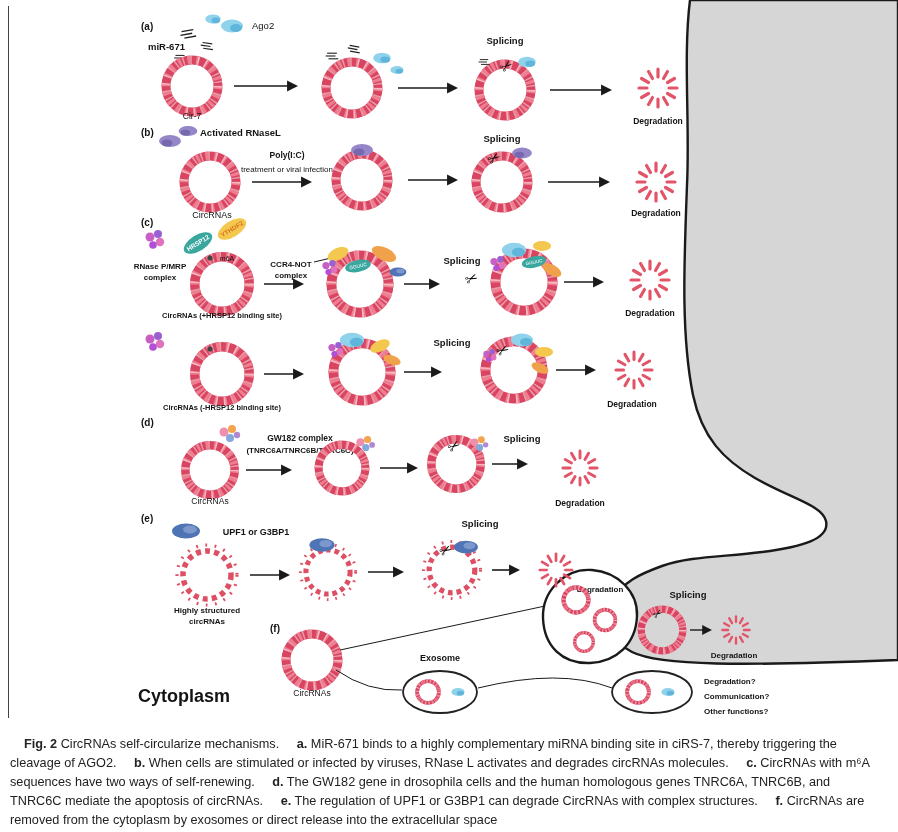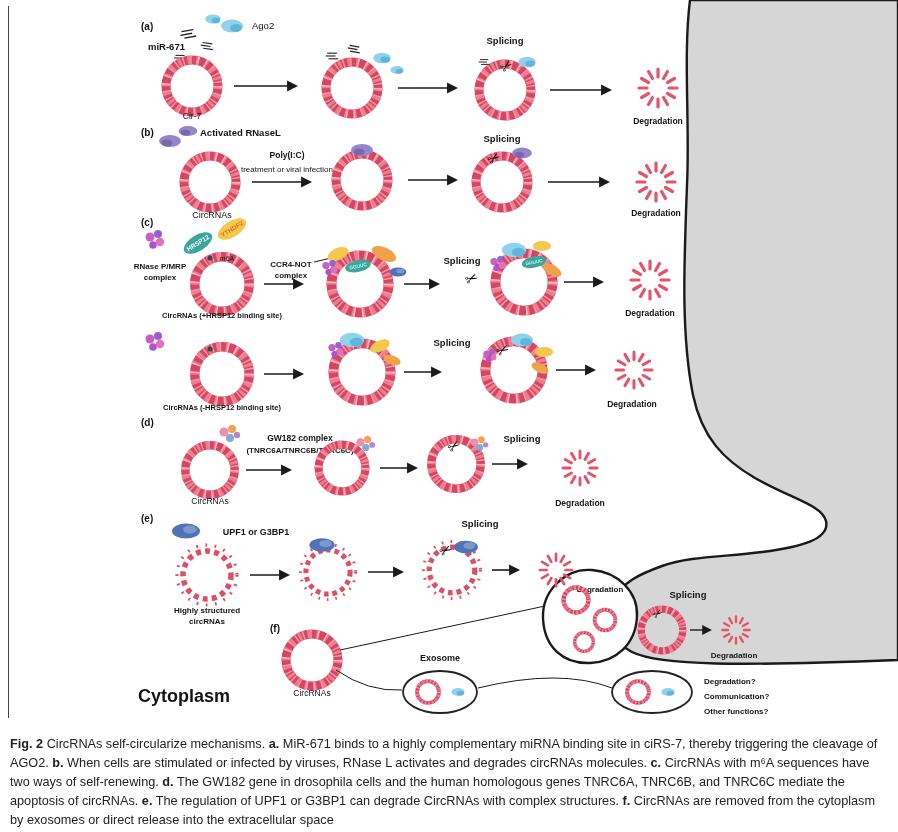--- a/index.html
+++ b/index.html
@@ -10,21 +10,21 @@
   .pl{font-size:10px;font-weight:700;}
   .s7{font-size:7px;}.s75{font-size:7.5px;}.s8{font-size:8px;}.s85{font-size:8.5px;}
   .s9{font-size:9px;}.s95{font-size:9.5px;}.s48{font-size:4.8px;}.s65{font-size:6.5px;}
   .wt{fill:#ffffff;}
   .ot{fill:#d9731f;}
   .cy{font-size:18px;font-weight:700;}
   .sc{font-size:15px;fill:#111;}
   .sc-sm{font-size:12px;fill:#111;}
   .caption{padding:9px 12px 10px 10px;font-size:12.7px;line-height:1.5;color:#222;
            border-bottom:1px solid #d8d8d8;width:874px;}
-  .caption .fb{font-weight:700;}
+  .caption .fb{font-weight:700;margin-left:14px;}
 </style>
 </head>
 <body>
 
 <div class="fig">
 <svg width="898" height="726" viewBox="0 0 898 726">
   <defs>
     <marker id="arr" viewBox="0 0 10 10" refX="8" refY="5" markerWidth="7" markerHeight="7" orient="auto-start-reverse">
       <path d="M0,0 L10,5 L0,10 Z" fill="#1a1a1a"></path>
     </marker>

